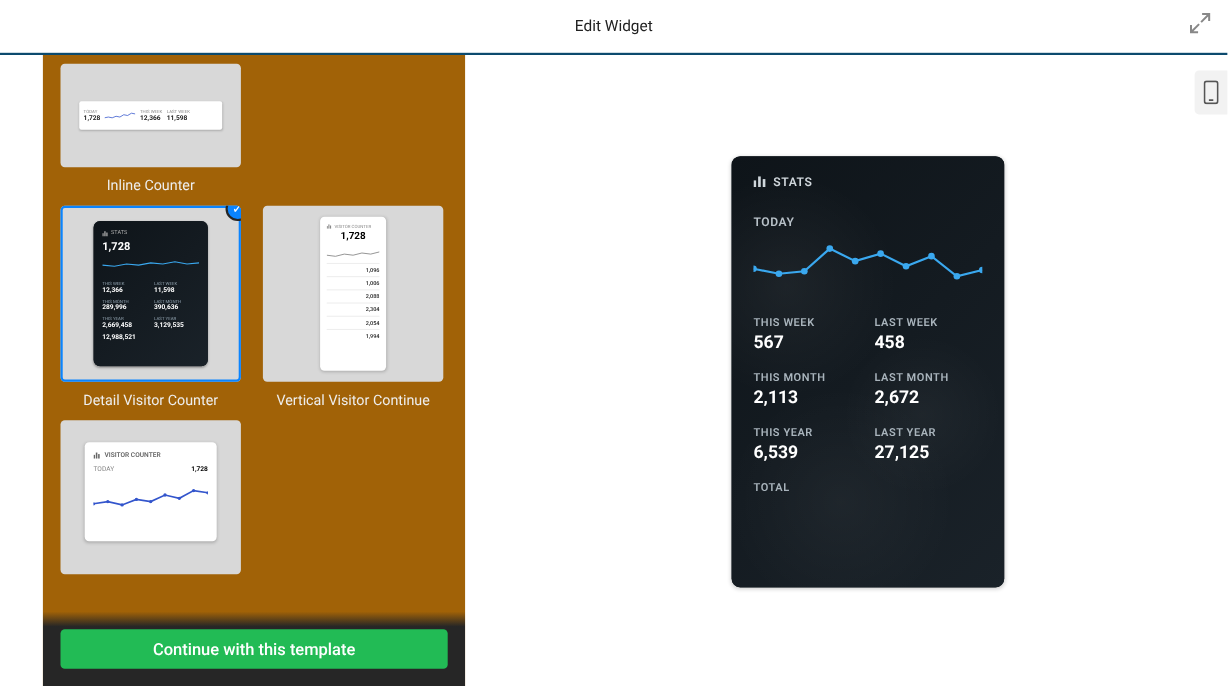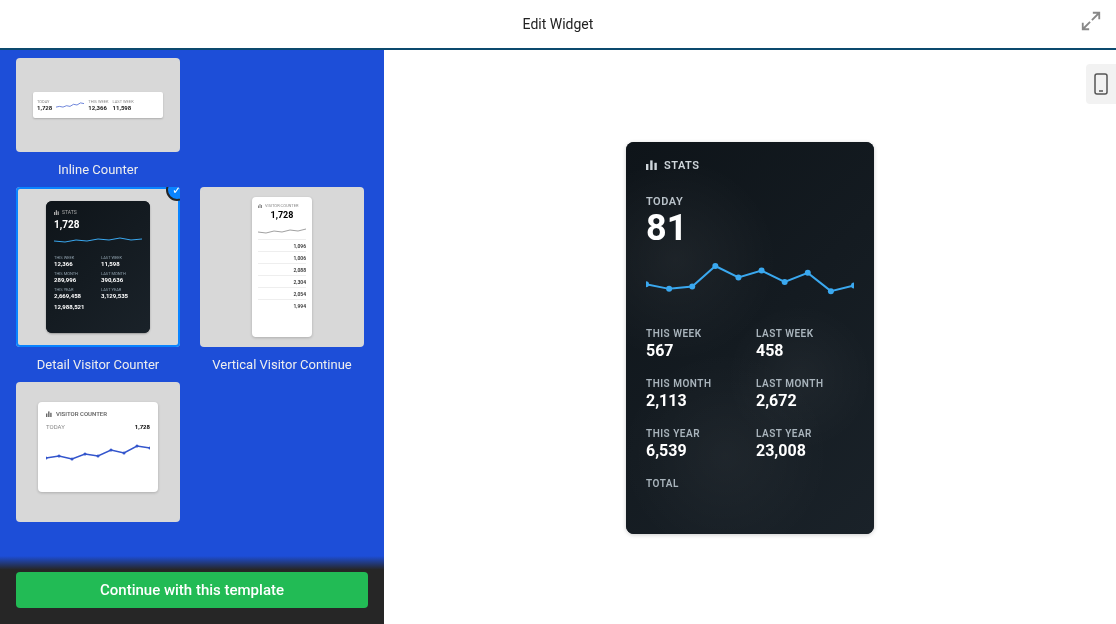--- a/index.html
+++ b/index.html
@@ -5,21 +5,21 @@
 * { margin: 0; padding: 0; box-sizing: border-box; font-family: -apple-system, BlinkMacSystemFont, "Segoe UI", Roboto, Helvetica, Arial, sans-serif; }
 html, body { width: 1116px; height: 624px; overflow: hidden; background: #fff; }
 
 .header { height: 50px; border-bottom: 2px solid #0c4a6e; position: relative; display: flex; align-items: center; justify-content: center; }
 .header-title { font-size: 14px; color: #222; }
 .expand { position: absolute; right: 14px; top: 10px; width: 22px; height: 22px; color: #888; cursor: pointer; }
 .expand svg { width: 22px; height: 22px; }
 
 .body { display: flex; height: 574px; }
 
-.sidebar { width: 384px; background: #1d4ed8; position: relative; height: 100%; overflow: hidden; }
+.sidebar { width: 384px; background: #a16207; position: relative; height: 100%; overflow: hidden; margin-left: 39px; }
 .templates { padding: 8px 16px 100px 16px; }
 .row { display: flex; gap: 20px; margin-bottom: 10px; }
 .slot { width: 164px; }
 .thumb { width: 164px; height: 160px; background: #d8d8d8; border-radius: 4px; display: flex; align-items: center; justify-content: center; position: relative; cursor: pointer; overflow: hidden; }
 .slot.selected .thumb { outline: 2px solid #0a84ff; outline-offset: -2px; }
 .check { position: absolute; top: -8px; right: -8px; width: 22px; height: 22px; background: #0a84ff; border-radius: 50%; border: 2px solid #262626; display: flex; align-items: center; justify-content: center; color: #fff; font-size: 12px; }
 .slot-label { text-align: center; color: #eee; font-size: 13px; margin-top: 10px; }
 
 .row.first .thumb { height: 94px; }
 
@@ -251,21 +251,20 @@
     <div class="widget">
       <div class="w-head">
         <span><svg viewBox="0 0 10 10" fill="#cfd6db">
               <rect x="0" y="5" width="2" height="5"></rect>
               <rect x="3.5" y="2" width="2" height="8"></rect>
               <rect x="7" y="4" width="2" height="6"></rect>
             </svg></span>
         <span>STATS</span>
       </div>
       <div class="w-today-label">TODAY</div>
-      <div class="w-today-value">81</div>
       <svg class="w-spark" id="sparkline" viewBox="0 0 208 40">
           <polyline points="0,26.285714285714285 23.11111111111111,30.857142857142858 46.22222222222222,28.571428571428573 69.33333333333333,8 92.44444444444444,19.42857142857143 115.55555555555556,12.57142857142857 138.66666666666666,24 161.77777777777777,14.857142857142858 184.88888888888889,33.14285714285714 208,27.42857142857143" fill="none" stroke="#3aa8ef" stroke-width="2"></polyline>
           <circle cx="0" cy="26.285714285714285" r="3" fill="#3aa8ef"></circle>
           <circle cx="23.11111111111111" cy="30.857142857142858" r="3" fill="#3aa8ef"></circle>
           <circle cx="46.22222222222222" cy="28.571428571428573" r="3" fill="#3aa8ef"></circle>
           <circle cx="69.33333333333333" cy="8" r="3" fill="#3aa8ef"></circle>
           <circle cx="92.44444444444444" cy="19.42857142857143" r="3" fill="#3aa8ef"></circle>
           <circle cx="115.55555555555556" cy="12.57142857142857" r="3" fill="#3aa8ef"></circle>
           <circle cx="138.66666666666666" cy="24" r="3" fill="#3aa8ef"></circle>
           <circle cx="161.77777777777777" cy="14.857142857142858" r="3" fill="#3aa8ef"></circle>
@@ -288,21 +287,21 @@
         <div class="w-cell">
             <div class="w-cell-label">LAST MONTH</div>
             <div class="w-cell-value">2,672</div>
           </div>
         <div class="w-cell">
             <div class="w-cell-label">THIS YEAR</div>
             <div class="w-cell-value">6,539</div>
           </div>
         <div class="w-cell">
             <div class="w-cell-label">LAST YEAR</div>
-            <div class="w-cell-value">23,008</div>
+            <div class="w-cell-value">27,125</div>
           </div>
       </div>
       <div class="w-total">
         <div class="w-cell-label">TOTAL</div>
       </div>
     </div>
   </div>
 </div>
 
 </body></html>

